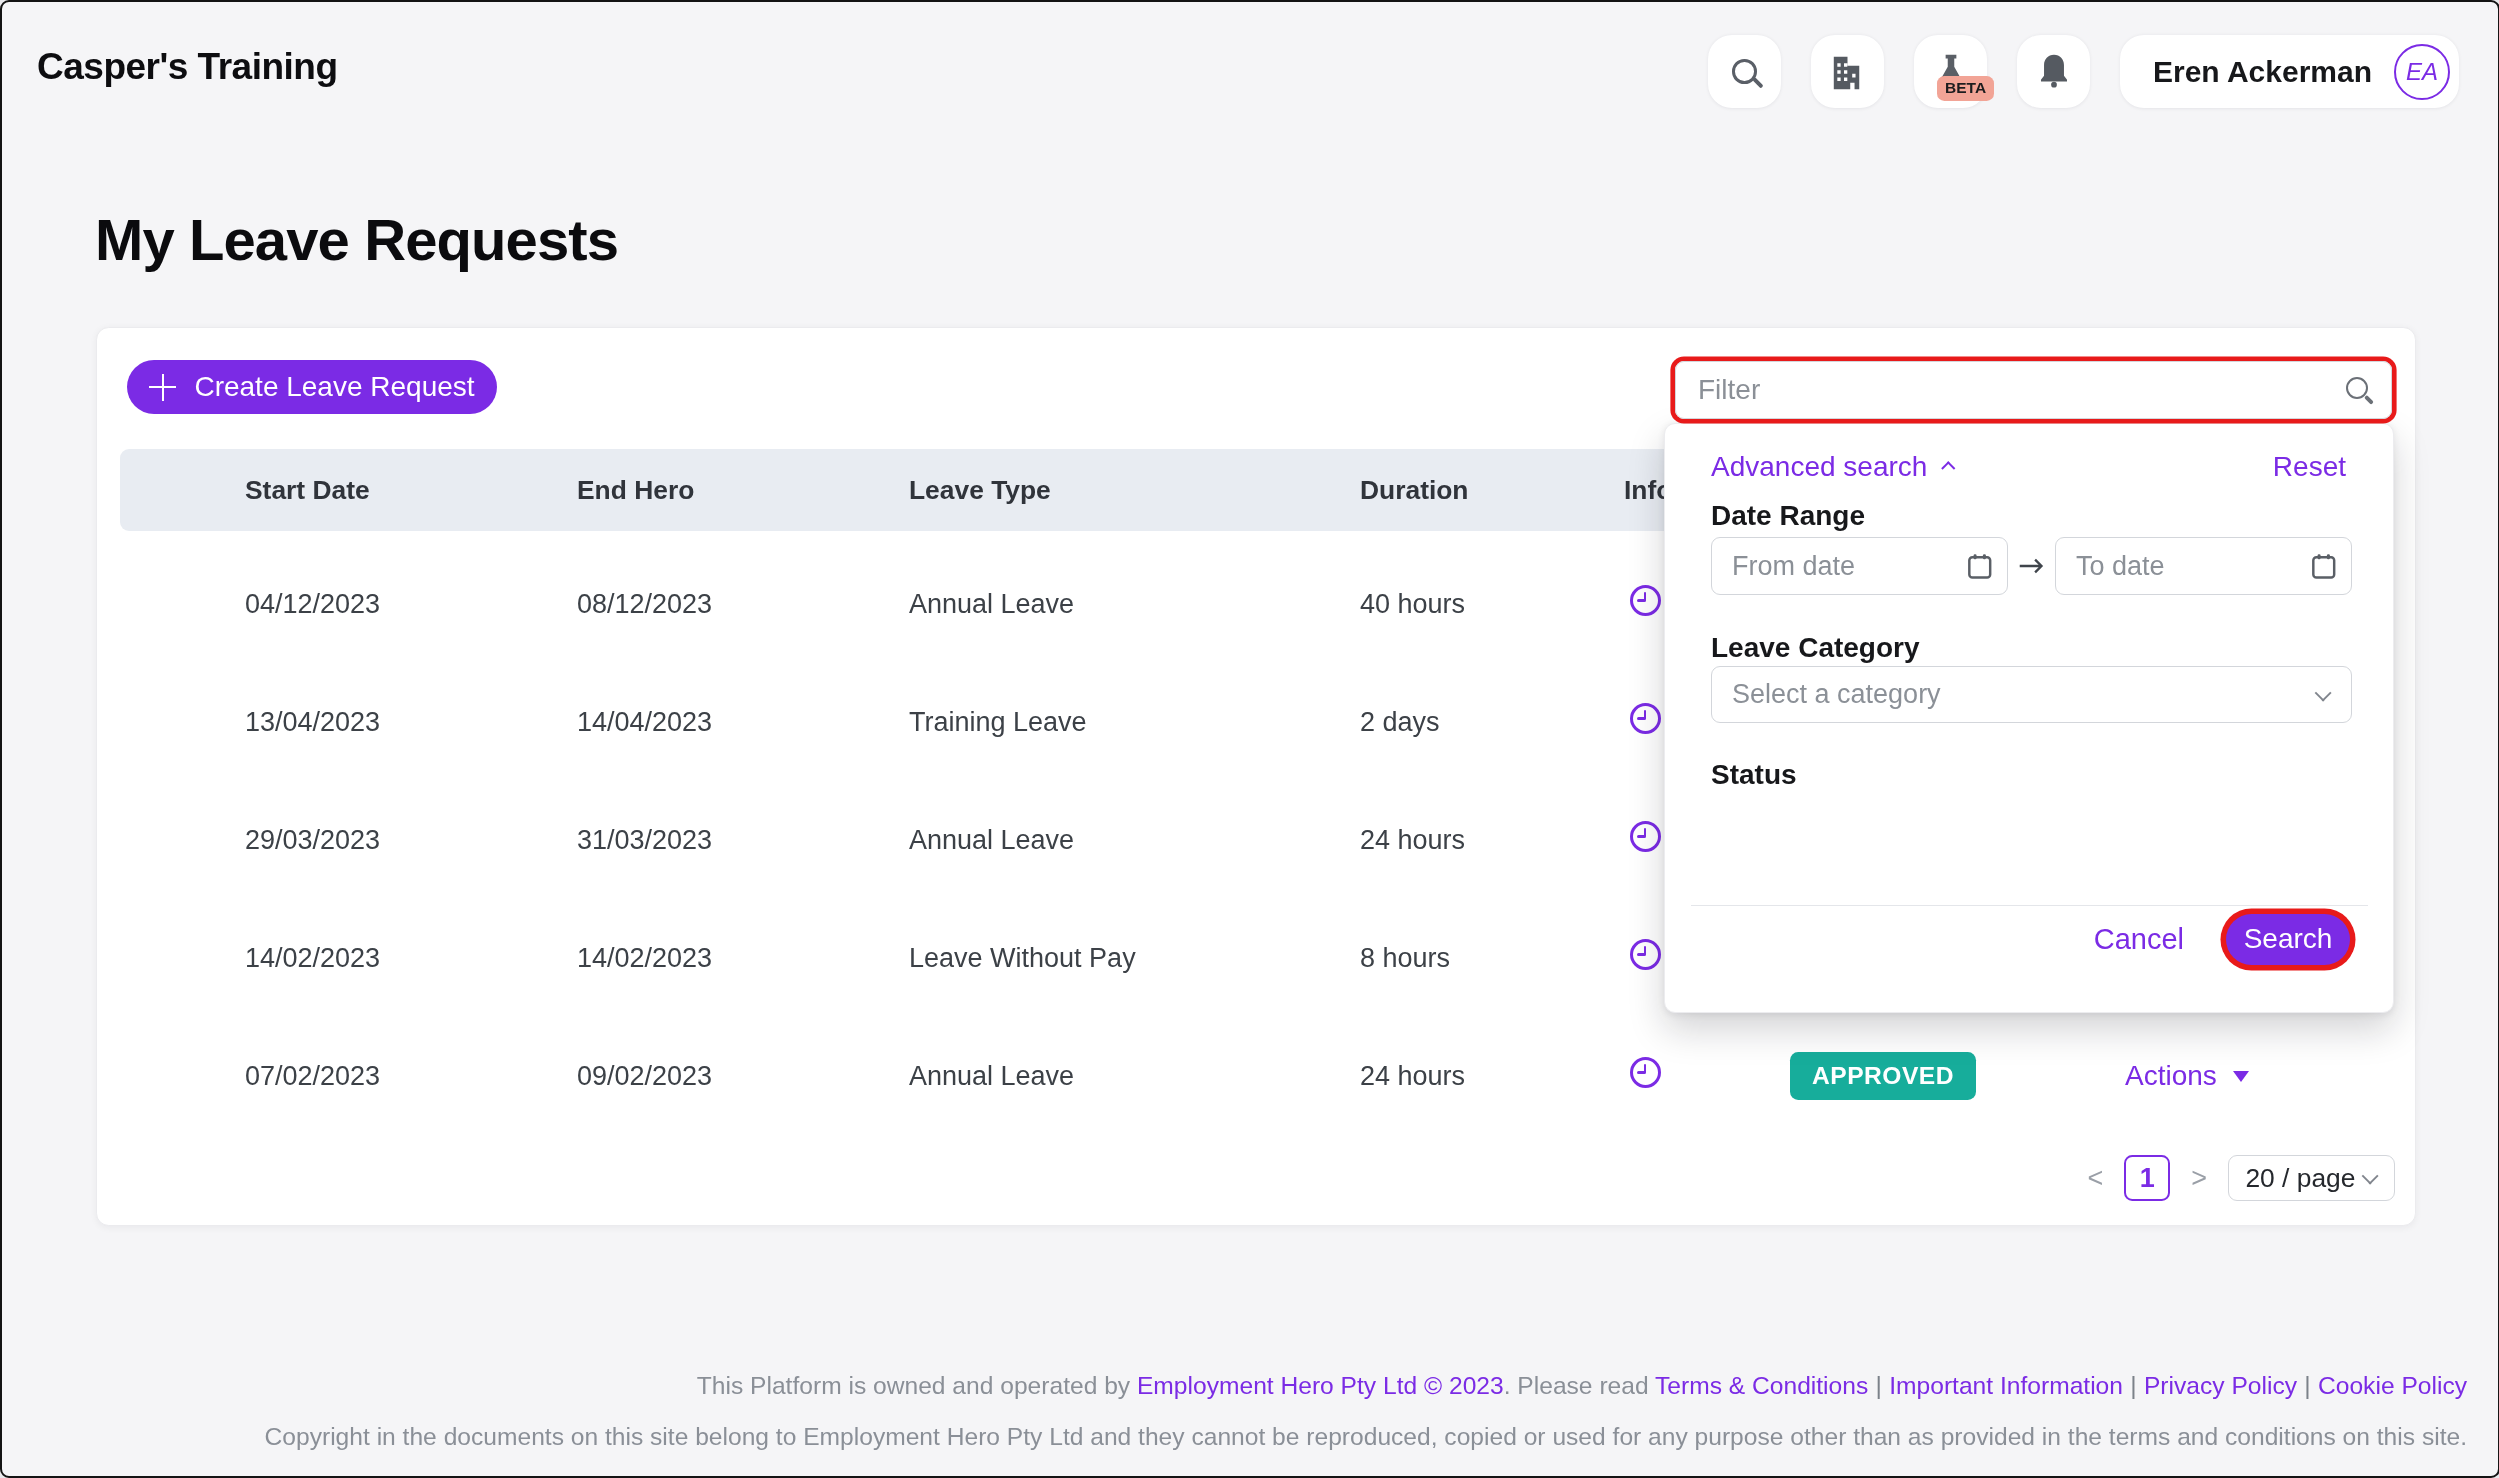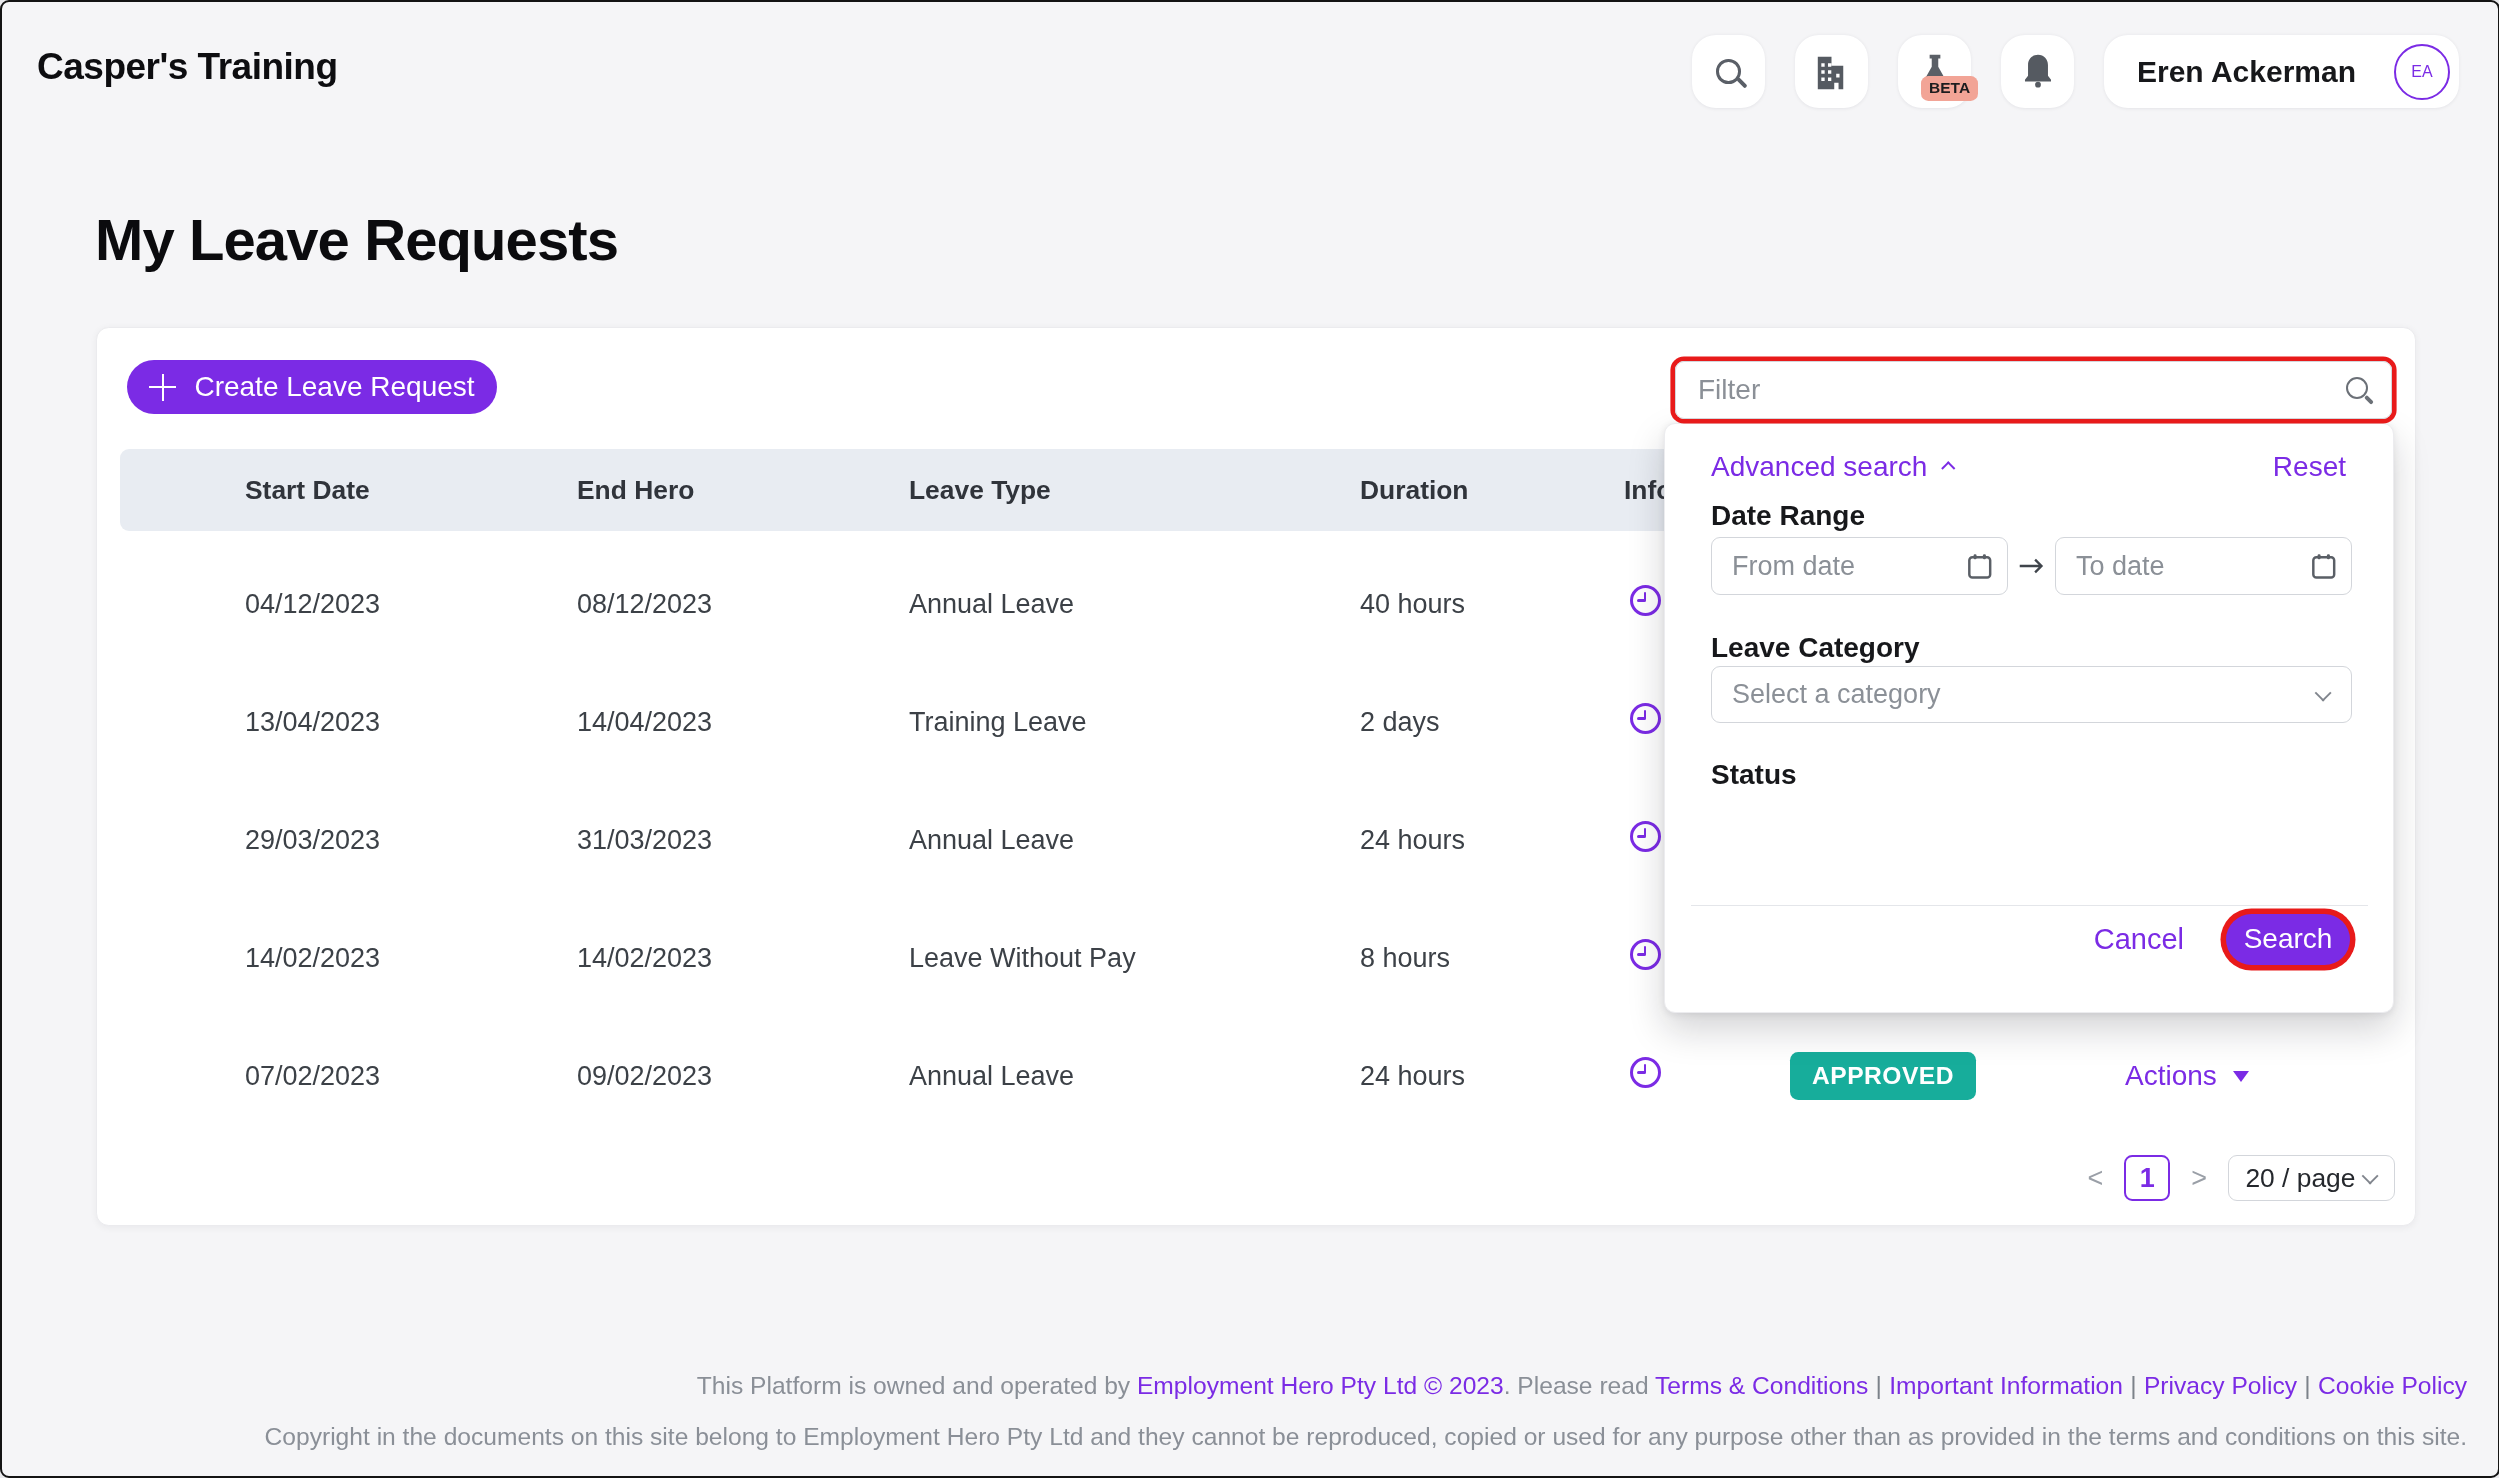--- a/index.html
+++ b/index.html
@@ -6,24 +6,24 @@
   html,body { background:#e9e9ec; }
   .frame { position:relative; width:2500px; height:1478px; background:#f5f5f7;
            border:2.7px solid #141414; border-radius:9px; overflow:hidden; }
 
   
   .app-title { position:absolute; left:35px; top:44px; font-size:37px; font-weight:700; color:#0d0d10; letter-spacing:-0.5px; }
   .topbar-actions { position:absolute; top:33px; right:39px; display:flex; gap:30px; align-items:center; }
   .icon-btn { width:73px; height:73px; background:#fff; border-radius:24px; box-shadow:0 0.9px 3.6px rgba(20,20,40,.07);
               display:flex; align-items:center; justify-content:center; position:relative; }
   .user-pill { height:73px; background:#fff; border-radius:24px; box-shadow:0 0.9px 3.6px rgba(20,20,40,.07);
-               display:flex; align-items:center; gap:38px; padding:0 9px 0 33px; }
+               display:flex; align-items:center; gap:22px; padding:0 9px 0 33px; }
   .user-name { font-size:30px; font-weight:700; color:#17181b; }
   .avatar { width:56px; height:56px; border-radius:50%; border:2.7px solid #7B2BE5; color:#7B2BE5;
-            display:flex; align-items:center; justify-content:center; font-size:16px; font-weight:500; }
+            display:flex; align-items:center; justify-content:center; font-size:24px; font-weight:500;font-style:italic; }
   .beta-tag { position:absolute; right:-7.3px; bottom:7.3px; background:#F2A496; color:#1c1c1e;
               font-size:15.5px; font-weight:700; padding:3.6px 8.2px; border-radius:7.3px; }
 
   
   .i-search { width:24.6px; height:24.6px; border:3.2px solid #5a5f67; border-radius:50%; position:relative; }
   .i-search::after { content:""; position:absolute; width:3.6px; height:12px; background:#5a5f67; border-radius:1.8px;
                      right:-5.5px; bottom:-8.2px; transform:rotate(-45deg); }
   .i-search.small { width:22px; height:22px; border-width:2.7px; }
   .i-search.small::after { height:10px; bottom:-7.3px; right:-4.6px; }
 

